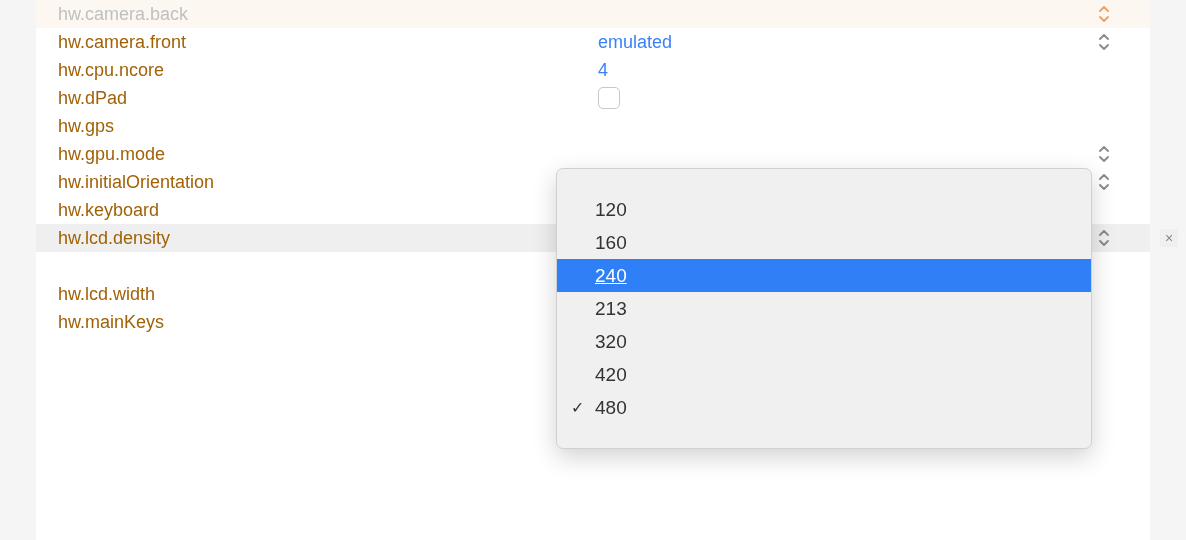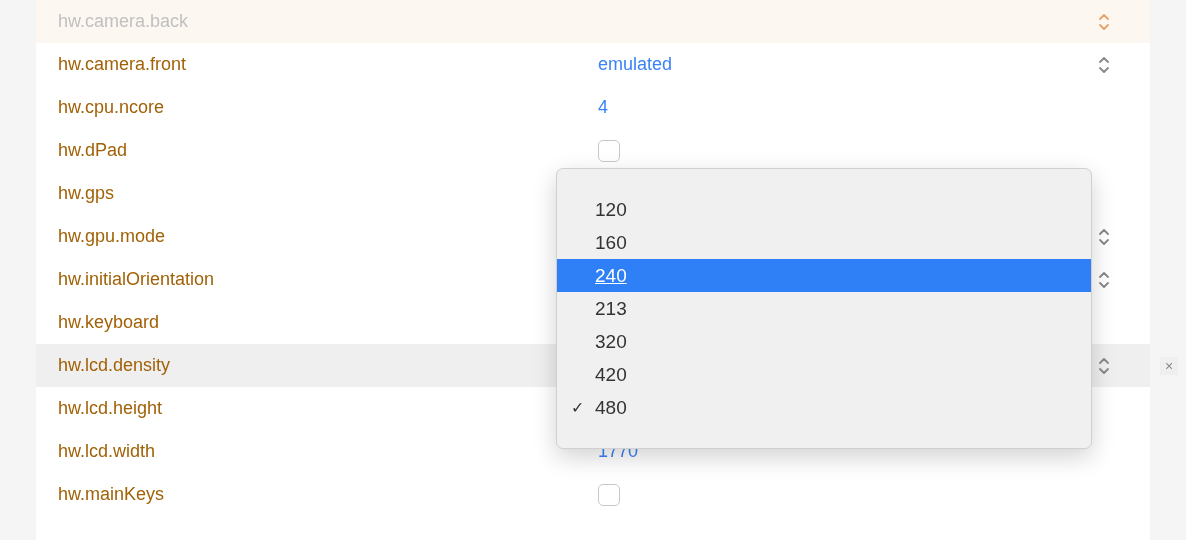--- a/index.html
+++ b/index.html
@@ -19,21 +19,21 @@
       position: absolute;
       left: 36px;
       top: 0;
       right: 36px;
       bottom: 0;
       background: #ffffff;
     }
     .row {
       display: flex;
       align-items: center;
-      height: 43px;
+      height: 28px;
       position: relative;
       text-align: center;
     }
     .row.selected-row {
       background: #efefef;
     }
     .row.faded-row {
       background: #fdf7f1;
     }
     .row.faded-row .label-cell {
@@ -222,21 +222,20 @@
             <path d="M2 6 L6 2 L10 6" stroke="#888" stroke-width="1.8" fill="none" stroke-linecap="round" stroke-linejoin="round"></path>
           </svg>
           <svg width="12" height="8" viewBox="0 0 12 8">
             <path d="M2 2 L6 6 L10 2" stroke="#888" stroke-width="1.8" fill="none" stroke-linecap="round" stroke-linejoin="round"></path>
           </svg>
         </div>
       </div>
       <div class="row-close">×</div>
     </div>
     <div class="row">
-      <div class="label-cell">hw.lcd.height</div>
       <div class="value-cell"></div>
     </div>
     <div class="row">
       <div class="label-cell">hw.lcd.width</div>
       <div class="value-cell">
         <span>1770</span>
       </div>
     </div>
     <div class="row">
       <div class="label-cell">hw.mainKeys</div>

